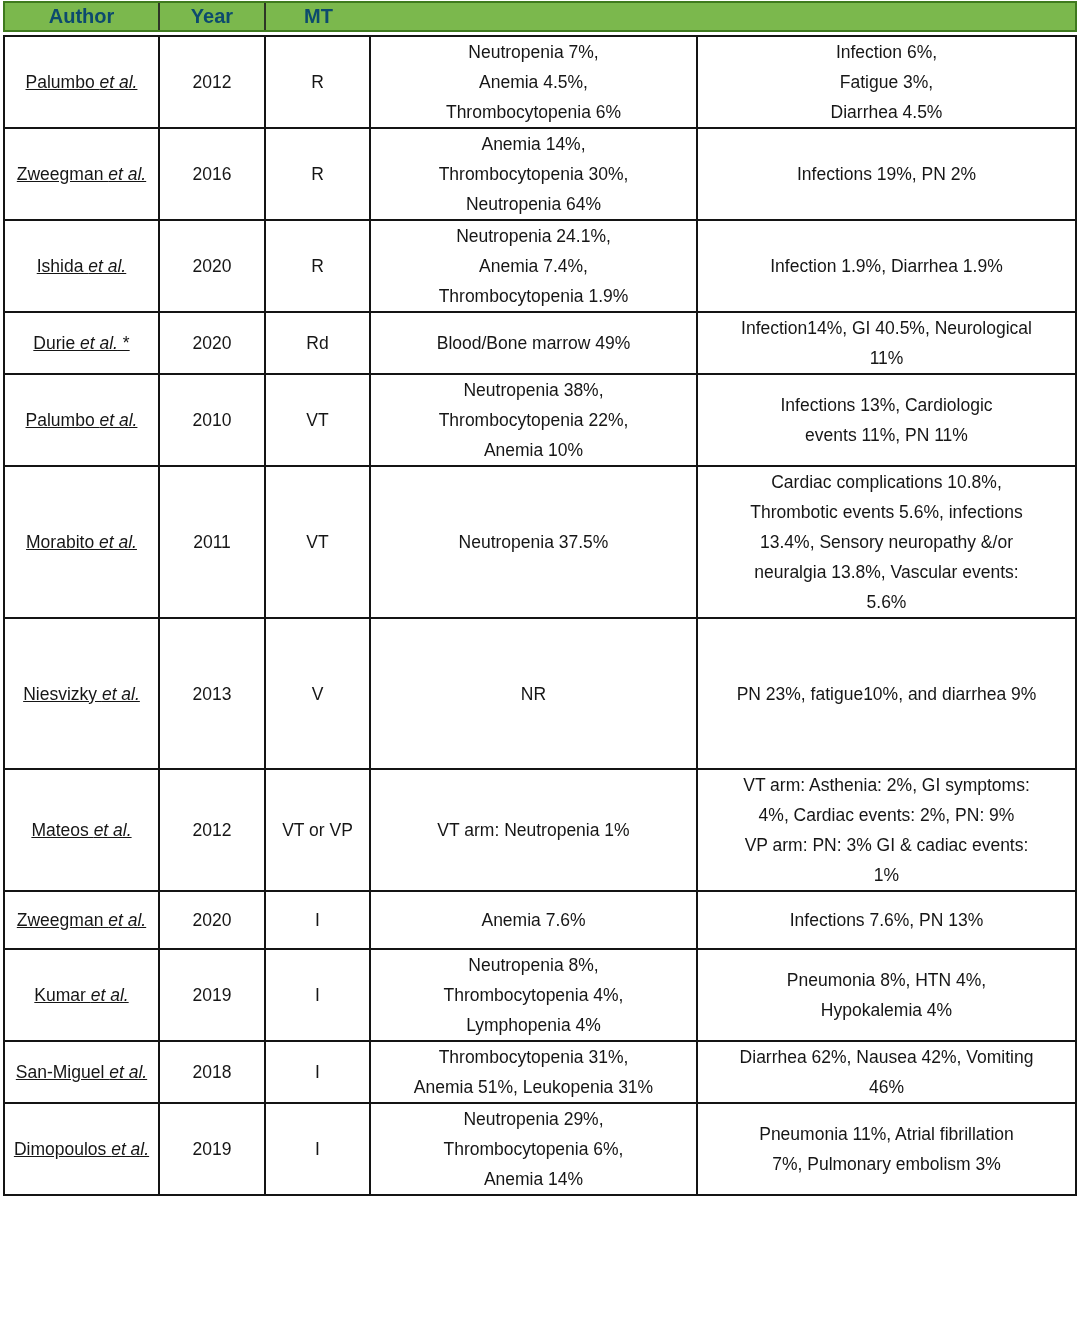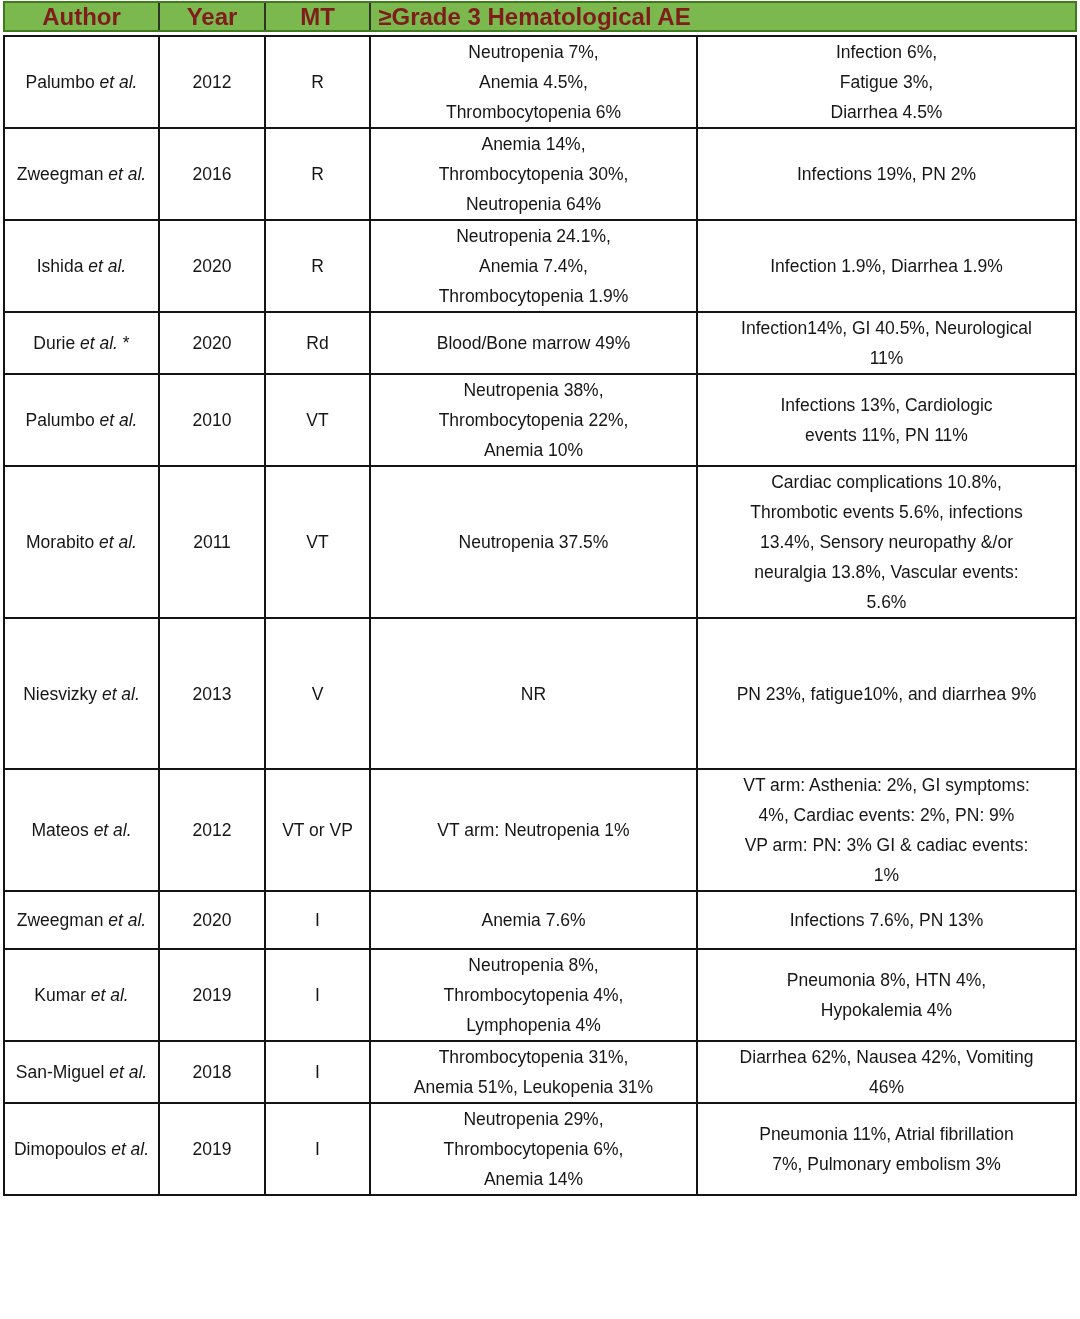--- a/index.html
+++ b/index.html
@@ -18,23 +18,23 @@
     grid-template-columns: 155px 106px 105px 327px 1fr;
     background: #7bb84d;
     border: 2px solid #3f7a1e;
     height: 31px;
     margin-bottom: 3px;
   }
   .hcell {
     display: flex;
     align-items: center;
     justify-content: center;
-    font-size: 24px;
+    font-size: 20px;
     font-weight: bold;
-    color: #7f1d1d;
+    color: #0c4a6e;
     border-right: 2px solid #2d3526;
     overflow: hidden;
     white-space: nowrap;
   }
   .hcell:last-child { border-right: none; }
 
   
   table.ae {
     border-collapse: collapse;
     table-layout: fixed;
@@ -48,21 +48,21 @@
 
   td {
     border: 2px solid #141414;
     text-align: center;
     vertical-align: middle;
     font-size: 17.5px;
     line-height: 30px;
     padding: 0 6px;
     overflow: hidden;
   }
-  td.author { padding: 2px 8px; }
+  td.author { padding: 2px 8px; text-decoration: underline; }
   em { font-style: italic; }
   .line { display: block; }
 
   
   tbody tr:nth-child(1)  td { height: 90px;  }
   tbody tr:nth-child(2)  td { height: 91px;  }
   tbody tr:nth-child(3)  td { height: 90px;  }
   tbody tr:nth-child(4)  td { height: 59px;  }
   tbody tr:nth-child(5)  td { height: 59px;  }
   tbody tr:nth-child(6)  td { height: 91px;  }
@@ -78,21 +78,20 @@
 </style>
 </head>
 <body>
 
 <div class="wrap">
 
   <div class="hdr">
     <div class="hcell">Author</div>
     <div class="hcell">Year</div>
     <div class="hcell">MT</div>
-    <div class="hcell">≥Grade 3 Hematological AE</div>
   </div>
 
   <table class="ae">
     <colgroup>
       <col class="c1">
         <col class="c2">
         <col class="c3">
         <col class="c4">
         <col class="c5">
     </colgroup>

